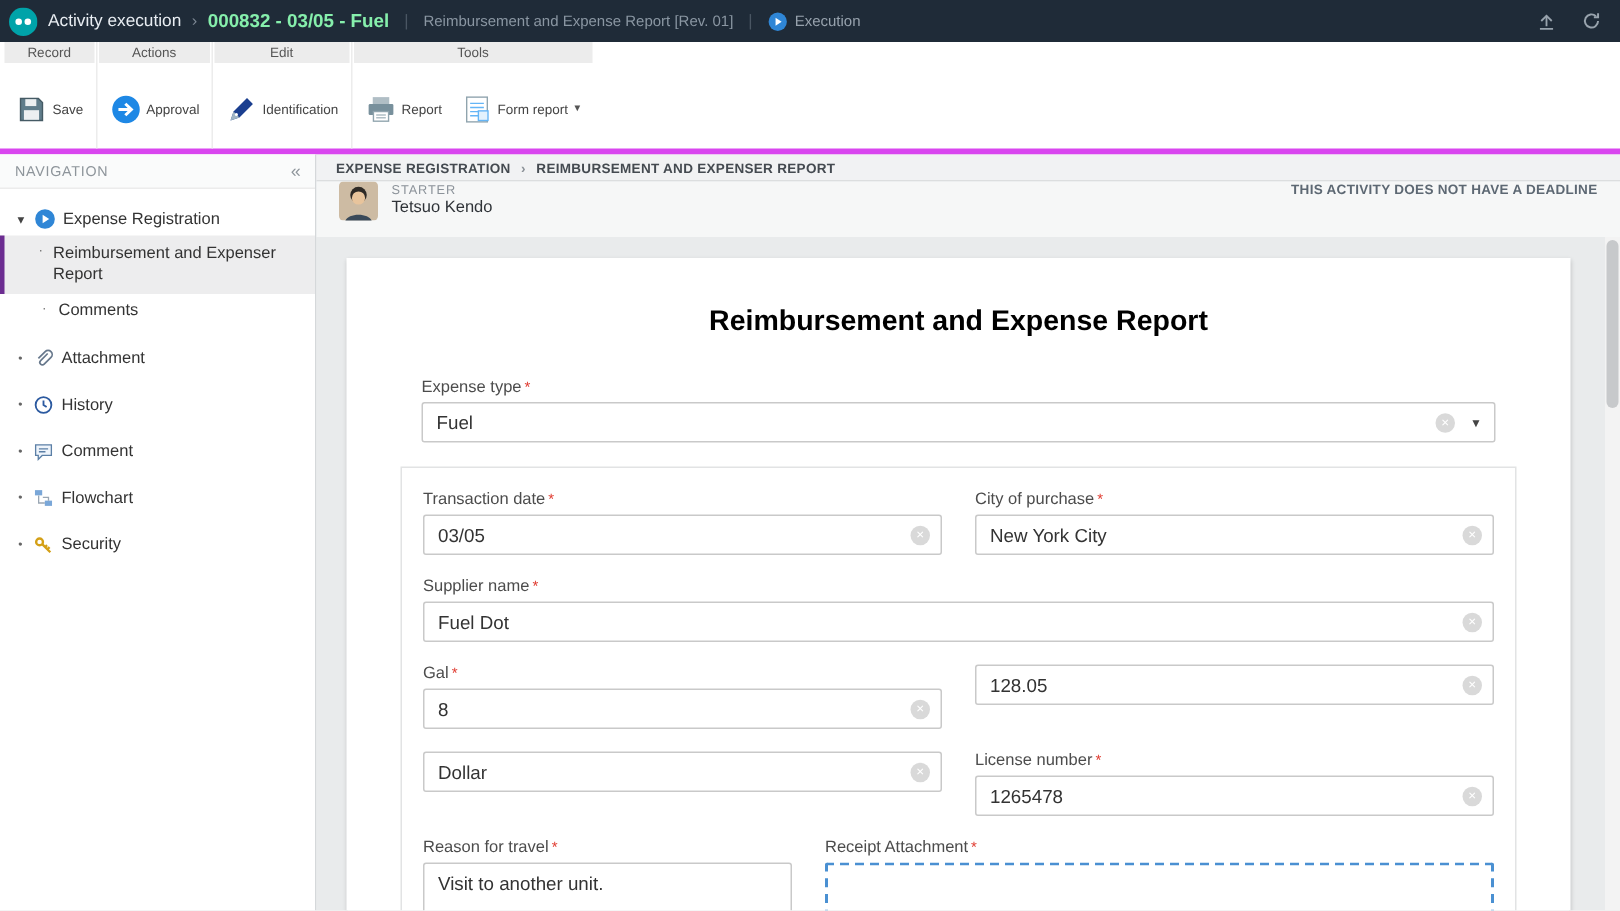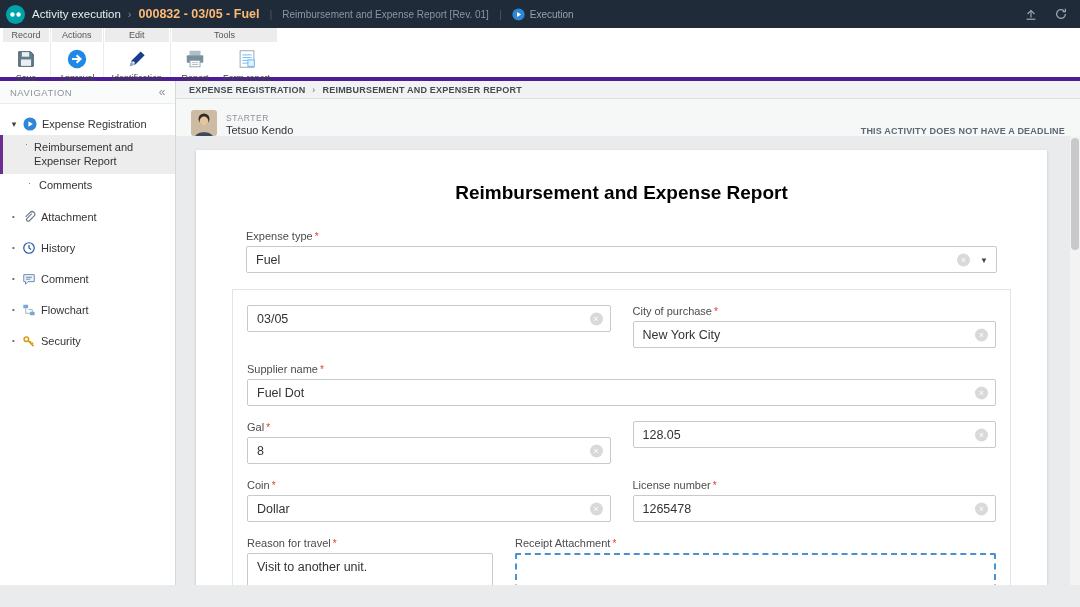--- a/index.html
+++ b/index.html
@@ -5,45 +5,45 @@
   * { margin:0; padding:0; box-sizing:border-box; }
   html,body { width:1080px; height:607px; overflow:hidden; background:#e9ebec;
     font-family:"Liberation Sans", sans-serif; }
 
   
   .topbar { height:28px; background:#1f2b38; display:flex; align-items:center;
     padding:0 12px 0 6px; gap:7px; }
   .logo { width:19px; height:19px; flex:0 0 auto; }
   .tb-app { color:#e8edf2; font-size:11.5px; white-space:nowrap; }
   .tb-chev { color:#7d8894; font-size:11px; }
-  .tb-title { color:#fdba74; font-size:12.5px; font-weight:bold; white-space:nowrap; }
+  .tb-title { color:#86efac; font-size:12.5px; font-weight:bold; white-space:nowrap; }
   .tb-sep { color:#4a5663; font-size:11px; margin:0 3px; }
   .tb-sub { color:#8a96a2; font-size:10px; white-space:nowrap; }
   .tb-exec { display:flex; align-items:center; gap:5px; color:#97a2ad; font-size:10px; }
   .tb-exec svg { width:13px; height:13px; }
   .tb-right { margin-left:auto; display:flex; gap:16px; align-items:center; }
   .tb-ic { width:14px; height:14px; cursor:pointer; display:block; }
 
   
-  .ribbon { background:#fff; border-bottom:4px solid #4c1d95; height:53px;
+  .ribbon { background:#fff; border-bottom:4px solid #d946ef; height:75px;
     display:flex; align-items:stretch; padding-left:2px; }
   .rb-group { display:flex; flex-direction:column; }
   .rb-group + .rb-group { border-left:1px solid #ececec; }
   .rb-tab { background:#ececec; color:#555; font-size:9px; text-align:center;
     padding:2px 8px; margin:0 1px; white-space:nowrap; }
   .rb-btns { display:flex; flex:1; padding:4px 2px 0; }
-  .rb-btn { min-width:44px; padding:2px 6px; display:flex; flex-direction:column;
+  .rb-btn { min-width:44px; padding:2px 6px; display:flex; flex-direction:row;
     align-items:center; gap:3px; font-size:9px; color:#444; cursor:pointer; text-align:center; }
   .rb-btn svg { width:22px; height:22px; }
   .rb-caret { font-size:6.5px; color:#555; line-height:4px; }
 
   
   .main { display:flex; height:504px; }
 
-  .sidebar { width:176px; background:#fff; border-right:1px solid #d5d8da; flex:0 0 auto; }
+  .sidebar { width:211px; background:#fff; border-right:1px solid #d5d8da; flex:0 0 auto; }
   .nav-head { height:23px; background:#fafbfb; border-bottom:1px solid #ececec;
     display:flex; align-items:center; justify-content:space-between;
     padding:0 9px 0 10px; color:#8e959b; font-size:9.5px; letter-spacing:.5px; }
   .nav-collapse { color:#8e959b; font-size:12px; cursor:pointer; }
   .nav-list { padding-top:9px; font-size:11px; color:#333; }
   .nv-row { display:flex; align-items:center; gap:5px; padding:4px 6px 4px 10px; cursor:pointer; }
   .nv-caret { font-size:9px; color:#444; width:8px; text-align:center; }
   .nv-bullet { font-size:8px; color:#666; width:7px; text-align:center; }
   .nv-ic { width:14px; height:14px; flex:0 0 auto; }
   .nv-sub-selected { background:#ededee; border-left:3px solid #6c2d91;
@@ -51,21 +51,21 @@
   .nv-sub { padding:5px 6px 5px 26px; display:flex; gap:6px; cursor:pointer; margin-bottom:10px; }
   .nv-top { margin-top:9px; }
 
   .content { flex:1; display:flex; flex-direction:column; min-width:0; }
   .crumbbar { height:18px; background:#f1f2f3; border-bottom:1px solid #dcdedf;
     display:flex; align-items:center; gap:7px; padding:0 13px; font-size:9px;
     font-weight:bold; color:#444a50; letter-spacing:.2px; }
   .crumb { cursor:pointer; }
   .crumb-chev { color:#8a9096; }
 
-  .starter { height:37px; background:#f6f7f7; display:flex; align-items:flex-end;
+  .starter { height:37px; background:#f6f7f7; display:flex; align-items:flex-start;
     padding:0 15px; gap:9px; }
   .avatar { width:26px; height:26px; border-radius:3px; overflow:hidden; flex:0 0 auto; }
   .starter-info { display:flex; flex-direction:column; gap:1px; }
   .starter-label { font-size:8.5px; color:#8b9299; letter-spacing:.6px; }
   .starter-name { font-size:11px; color:#2f3338; }
   .deadline { margin-left:auto; font-size:9px; font-weight:bold; color:#5d6873; letter-spacing:.2px; }
 
   .viewport { flex:1; position:relative; background:#e9ebec; overflow:hidden; }
   .card { position:absolute; left:20px; right:33px; top:14px; bottom:-60px;
     background:#fff; box-shadow:0 1px 3px rgba(0,0,0,.18); padding:32px 36px 0; }
@@ -302,20 +302,23 @@
             <input class="tin" type="text" value="Fuel" style="">
             <span class="clear-ic">×</span>
             <span class="sel-caret">▼</span>
           </div>
         </div>
 
         <div class="groupbox">
 
           <div class="frow">
             <div class="fcol">
+              <div class="field-label">
+                <span>Transaction date</span><span class="req">*</span>
+              </div>
               <div class="iw">
                 <input class="tin" type="text" value="03/05" style="">
                 <span class="clear-ic">×</span>
               </div>
             </div>
             <div class="fcol">
               <div class="field-label">
                 <span>City of purchase</span><span class="req">*</span>
               </div>
               <div class="iw">
@@ -350,23 +353,20 @@
             <div class="fcol">
               <div class="iw">
                 <input class="tin" type="text" value="128.05" style="">
                 <span class="clear-ic">×</span>
               </div>
             </div>
           </div>
 
           <div class="frow">
             <div class="fcol">
-              <div class="field-label">
-                <span>Coin</span><span class="req">*</span>
-              </div>
               <div class="iw">
                 <input class="tin" type="text" value="Dollar" style="">
                 <span class="clear-ic">×</span>
               </div>
             </div>
             <div class="fcol">
               <div class="field-label">
                 <span>License number</span><span class="req">*</span>
               </div>
               <div class="iw">

